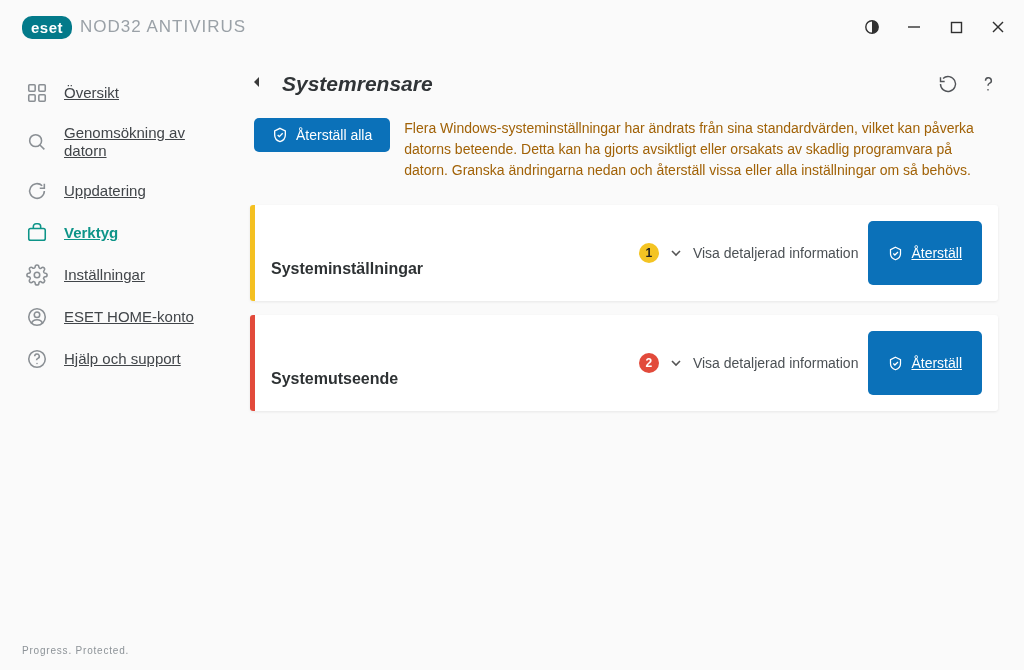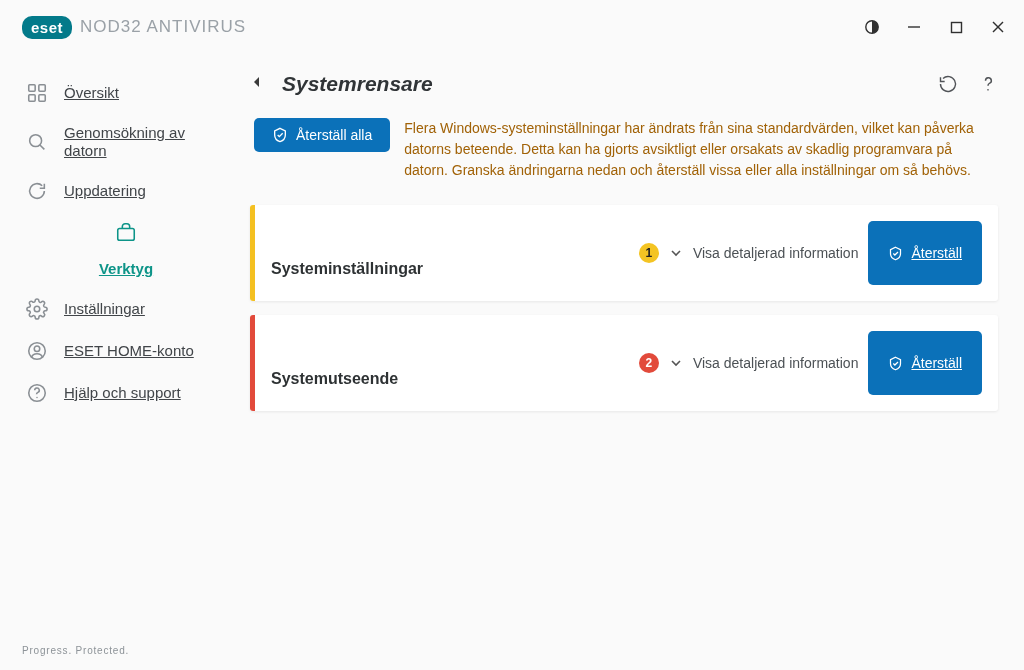--- a/index.html
+++ b/index.html
@@ -63,21 +63,21 @@
     display: flex;
     align-items: center;
     gap: 16px;
     padding: 10px 12px 10px 26px;
     color: #414549;
     font-size: 15px;
     cursor: pointer;
     line-height: 1.2;
   }
   .side-item .label { flex: 1; text-decoration: underline; }
-  .side-item.active { color: #0d9488; font-weight: 600; flex-direction: column; }
+  .side-item.active { color: #0d9488; font-weight: 600; }
   .side-item svg { flex: 0 0 22px; }
   .side-item.active svg { stroke: #0d9488; }
   .side-item svg { stroke: #8a8f94; }
   .main {
     flex: 1;
     padding: 18px 26px 0 12px;
   }
   .page-head {
     display: flex;
     align-items: center;

